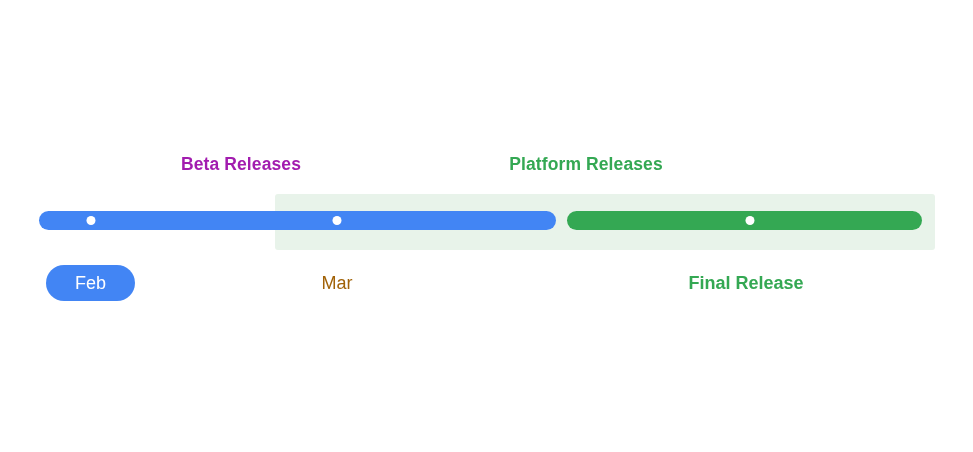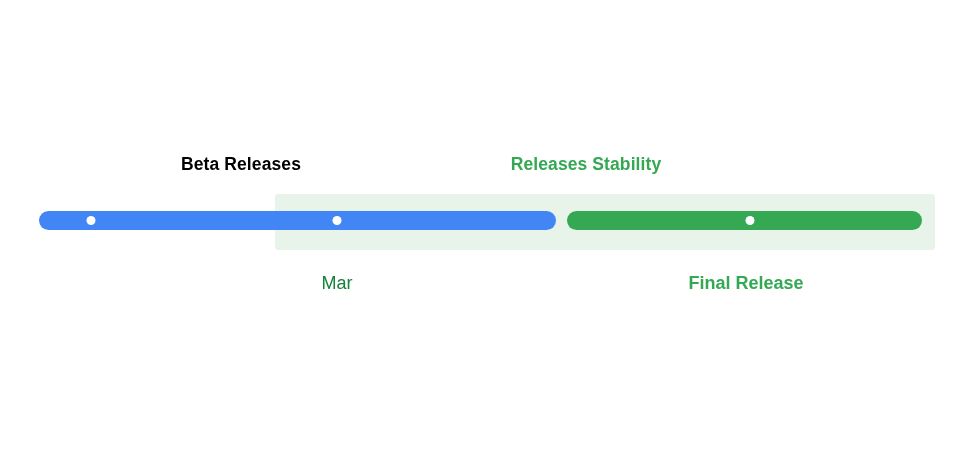--- a/index.html
+++ b/index.html
@@ -39,21 +39,21 @@
     top: 152px;
     font-size: 17.5px;
     font-weight: bold;
     letter-spacing: 0.1px;
     white-space: nowrap;
     transform: translateX(-50%);
     line-height: 24px;
   }
   .phase-caption.beta {
     left: 241px;
-    color: #000000;
+    color: #a21caf;
   }
   .phase-caption.stability {
     left: 586px;
     color: #34a853;
   }
 
   
   .track-segment {
     position: absolute;
     top: 211px;
@@ -89,21 +89,21 @@
   .axis-label {
     position: absolute;
     top: 271px;
     font-size: 18px;
     white-space: nowrap;
     transform: translateX(-50%);
     line-height: 24px;
   }
   .axis-label.mar {
     left: 337px;
-    color: #15803d;
+    color: #a16207;
     font-weight: normal;
   }
   .axis-label.final {
     left: 746px;
     color: #34a853;
     font-weight: bold;
   }
 
   
   .month-pill {
@@ -125,30 +125,31 @@
 </style>
 </head>
 <body>
 
 <div id="timeline-canvas">
 
   <div class="highlight-panel"></div>
 
   <div class="phase-caption beta">Beta Releases</div>
 
-  <div class="phase-caption stability">Releases Stability</div>
+  <div class="phase-caption stability">Platform Releases</div>
 
   <div class="track-segment beta-segment"></div>
 
   <div class="track-segment stability-segment"></div>
 
   <div class="milestone-dot dot-feb"></div>
 
   <div class="milestone-dot dot-mar"></div>
 
   <div class="milestone-dot dot-final"></div>
 
+  <div class="month-pill">Feb</div>
 
   <div class="axis-label mar">Mar</div>
 
   <div class="axis-label final">Final Release</div>
 
 </div>
 
 </body></html>

